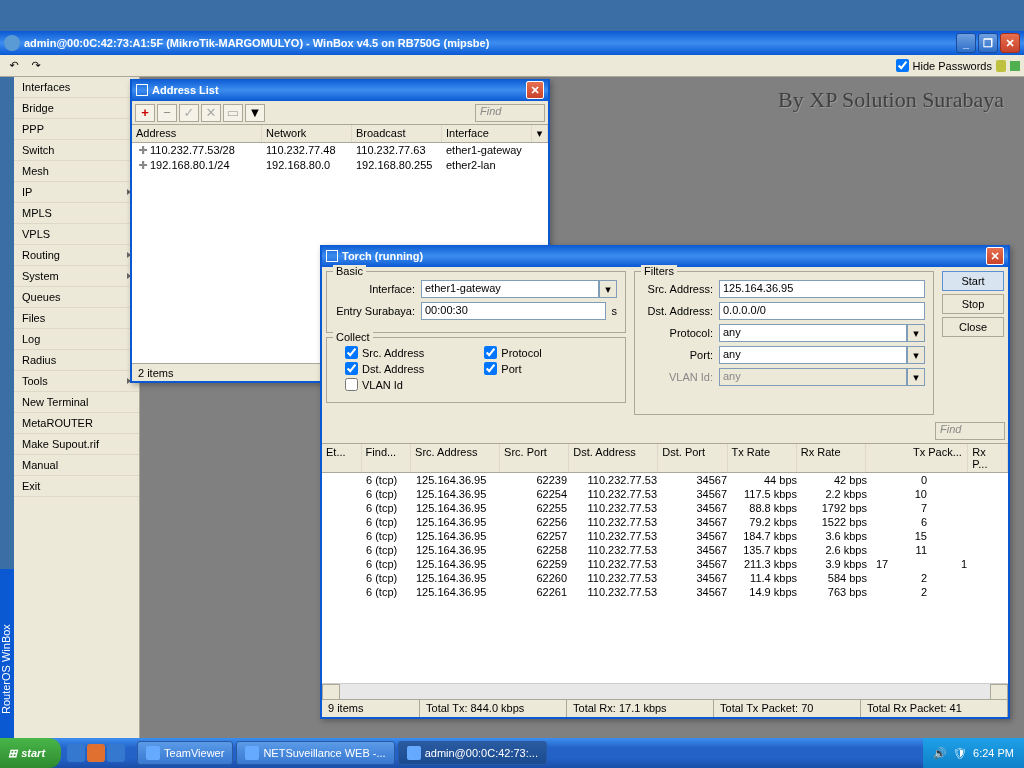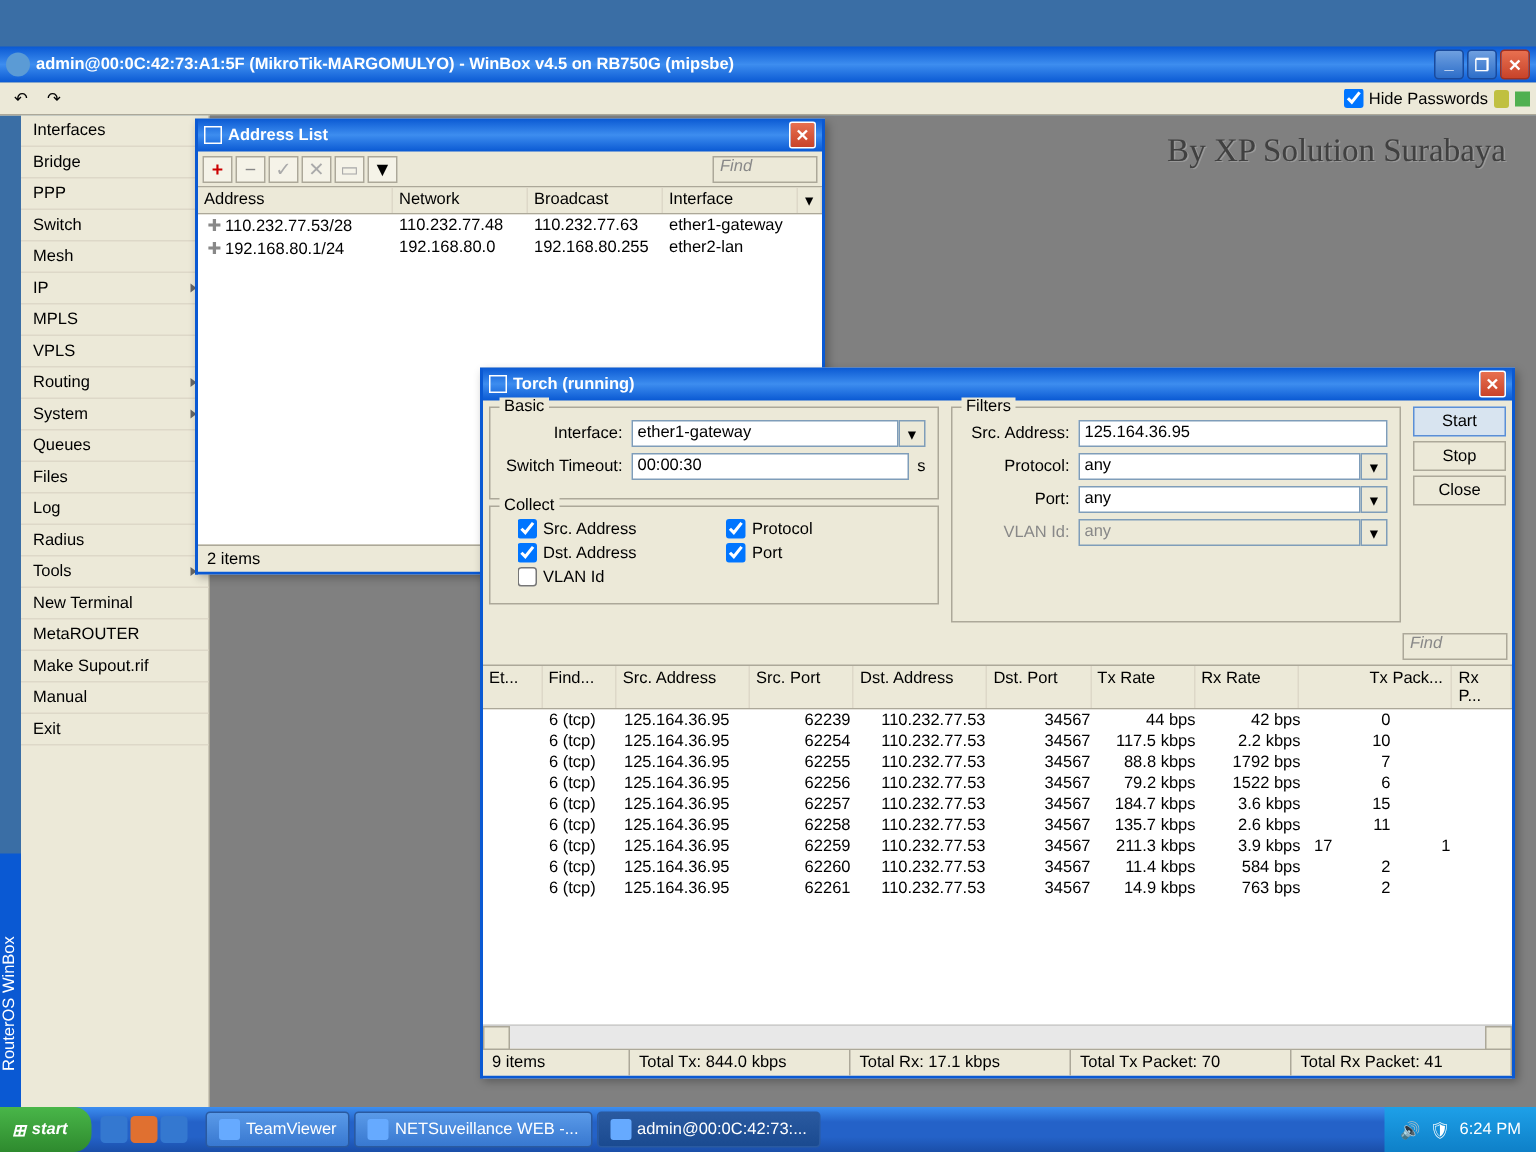--- a/index.html
+++ b/index.html
@@ -216,21 +216,21 @@
           <div class="fieldset">
             <div class="fieldset-label">Basic</div>
             <div class="form-row">
               <label>Interface:</label>
               <div class="combo" style="flex:1">
                 <div class="input" style="flex:1">ether1-gateway</div>
                 <div class="combo-btn">▾</div>
               </div>
             </div>
             <div class="form-row">
-              <label>Switch Timeout:</label>
+              <label>Entry Surabaya:</label>
               <div class="input" style="flex:1">00:00:30</div>
               <span>s</span>
             </div>
           </div>
           <div class="fieldset">
             <div class="fieldset-label">Collect</div>
             <div class="collect-cols">
               <div>
                 <div class="check-row">
                     <input type="checkbox" checked="" style="">
@@ -257,20 +257,24 @@
               </div>
             </div>
           </div>
         </div>
         <div class="torch-right">
           <div class="fieldset" style="height:144px">
             <div class="fieldset-label">Filters</div>
             <div class="form-row">
                 <label style="width:70px">Src. Address:</label>
                 <div class="input" style="flex:1">125.164.36.95</div>
+              </div>
+            <div class="form-row">
+                <label style="width:70px">Dst. Address:</label>
+                <div class="input" style="flex:1">0.0.0.0/0</div>
               </div>
             <div class="form-row">
                 <label style="width:70px">Protocol:</label>
                 <div class="combo" style="flex:1">
                   <div class="input" style="flex:1">any</div>
                   <div class="combo-btn">▾</div>
                 </div>
               </div>
             <div class="form-row">
                 <label style="width:70px">Port:</label>

